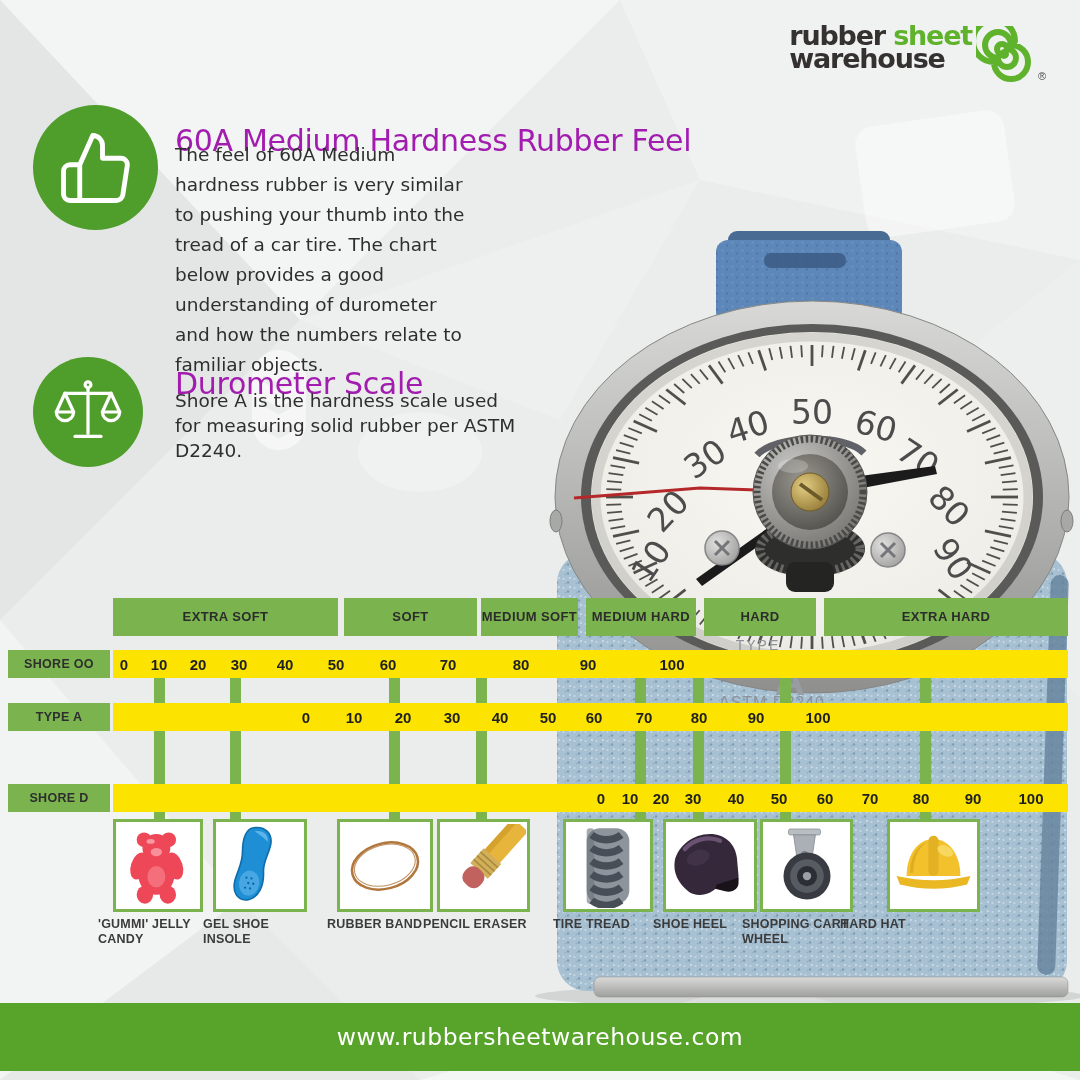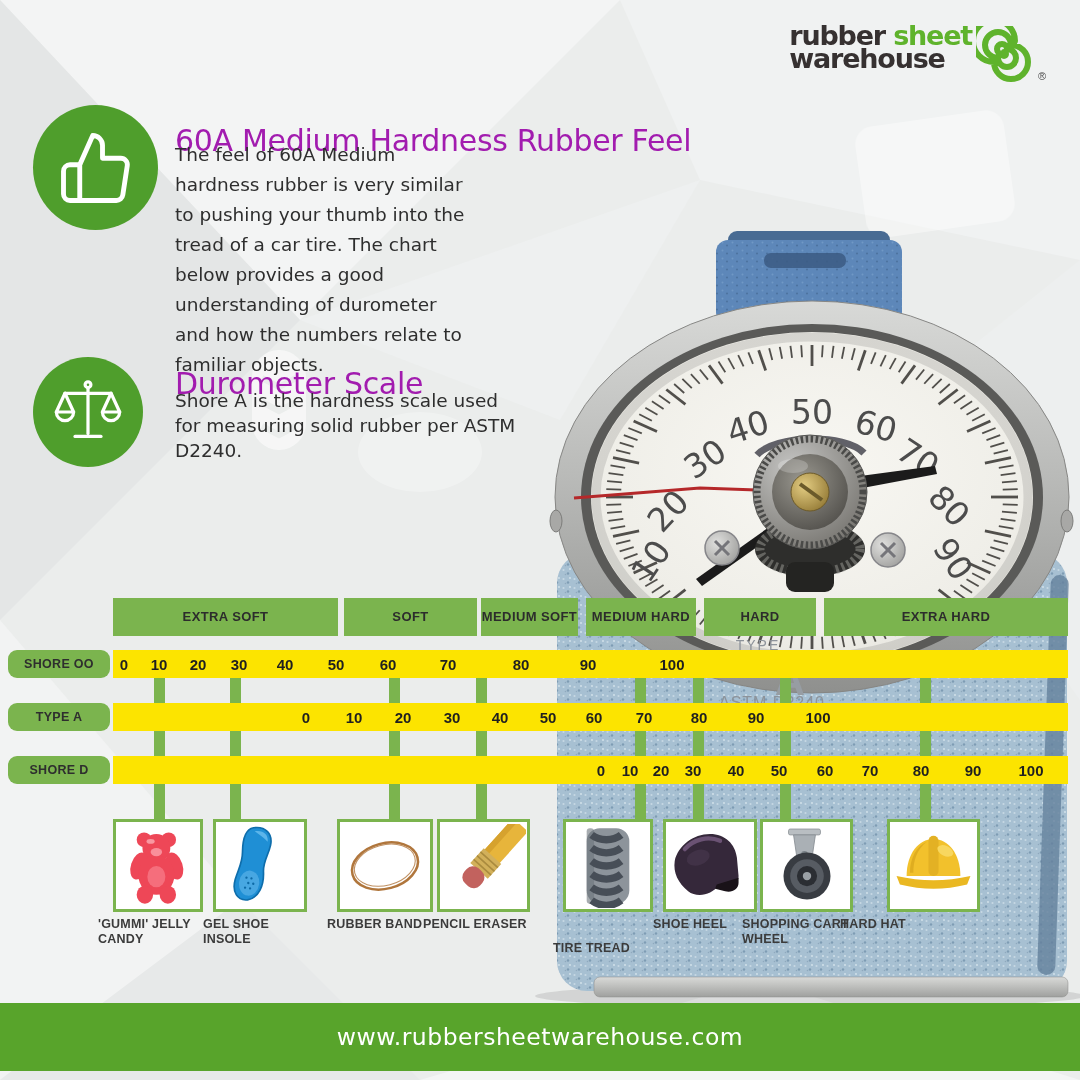--- a/index.html
+++ b/index.html
@@ -30,21 +30,21 @@
 
   
   #categories,#connectors,#rows,#products{position:absolute;left:0;top:0;width:1080px;height:1080px;}
   #connectors{z-index:3;} #categories,#rows{z-index:4;} #products{z-index:5;}
   .catband{position:absolute;top:598px;height:38px;background:#7bb44e;display:flex;
            align-items:center;justify-content:center;text-align:center;
            font-weight:600;font-size:13px;line-height:14.5px;color:#2c2c2c;letter-spacing:.4px;}
   .row{position:absolute;left:8px;width:1060px;height:28px;}
   .rowlabel{position:absolute;left:0;top:0;width:102px;height:28px;background:#7bb44e;
             display:flex;align-items:center;justify-content:center;font-weight:700;
-            font-size:12.5px;color:#2e2e2e;letter-spacing:.3px;border-radius:9px;}
+            font-size:12.5px;color:#2e2e2e;letter-spacing:.3px;}
   .rowband{position:absolute;left:105px;top:0;width:955px;height:28px;background:#fce400;}
   .tick{position:absolute;top:50%;transform:translate(-50%,-50%);font-weight:700;
         font-size:15px;color:#1f1f1f;}
   .conn{position:absolute;top:660px;width:11px;height:162px;background:#7bb44e;}
 
   
   .pbox{position:absolute;top:819px;height:93px;background:#fff;border:3.5px solid #7bb44e;
         display:flex;align-items:center;justify-content:center;overflow:hidden;}
   .plabel{position:absolute;top:917px;font-weight:700;font-size:12.5px;line-height:15px;
           color:#3b3b3b;text-align:left;white-space:pre-line;letter-spacing:.2px;}
@@ -408,21 +408,21 @@
           <span class="tick" style="left: 339px;">30</span>
           <span class="tick" style="left: 387px;">40</span>
           <span class="tick" style="left: 435px;">50</span>
           <span class="tick" style="left: 481px;">60</span>
           <span class="tick" style="left: 531px;">70</span>
           <span class="tick" style="left: 586px;">80</span>
           <span class="tick" style="left: 643px;">90</span>
           <span class="tick" style="left: 705px;">100</span>
         </div>
     </div>
-    <div class="row" style="top:756px;padding-left:40px;">
+    <div class="row" style="top:784px;padding-left:40px;">
       <div class="rowlabel">SHORE D</div>
       <div class="rowband" id="band2">
           <span class="tick" style="left: 488px;">0</span>
           <span class="tick" style="left: 517px;">10</span>
           <span class="tick" style="left: 548px;">20</span>
           <span class="tick" style="left: 580px;">30</span>
           <span class="tick" style="left: 623px;">40</span>
           <span class="tick" style="left: 666px;">50</span>
           <span class="tick" style="left: 712px;">60</span>
           <span class="tick" style="left: 757px;">70</span>
@@ -505,21 +505,21 @@
         <g stroke="#474e57" stroke-width="9" fill="none">
           <path d="M30,12 c10,8 26,8 36,0"></path>
           <path d="M30,28 c10,8 26,8 36,0"></path>
           <path d="M30,44 c10,8 26,8 36,0"></path>
           <path d="M30,60 c10,8 26,8 36,0"></path>
           <path d="M30,76 c10,8 26,8 36,0"></path>
           <path d="M30,92 c10,8 26,8 36,0"></path>
         </g>
       </svg>
     </div>
-    <div class="plabel" style="left:553px;width:110px;margin-top:24px;">TIRE TREAD</div>
+    <div class="plabel" style="left:553px;width:110px;">TIRE TREAD</div>
 
     <div class="pbox" style="left:663px;width:94px;">
       <svg width="86" height="84" viewBox="0 0 100 100">
         <path d="M8,44 C12,26 30,12 50,12 C68,12 80,24 82,40 L84,62 C84,72 76,77 67,75 L60,73 C52,85 34,88 24,80 C12,70 6,58 8,44 Z" fill="#35283a"></path>
         <path d="M20,30 C30,18 48,14 62,20" stroke="#70577a" stroke-width="5" fill="none" opacity="0.9" stroke-linecap="round"></path>
         <ellipse cx="36" cy="40" rx="14" ry="9" fill="#4a3950" opacity="0.6" transform="rotate(-18 36 40)"></ellipse>
         <path d="M58,72 L84,64 L84,70 C84,78 76,82 68,80 L56,77 Z" fill="#191218"></path>
       </svg>
     </div>
     <div class="plabel" style="left:653px;width:114px;">SHOE HEEL</div>

